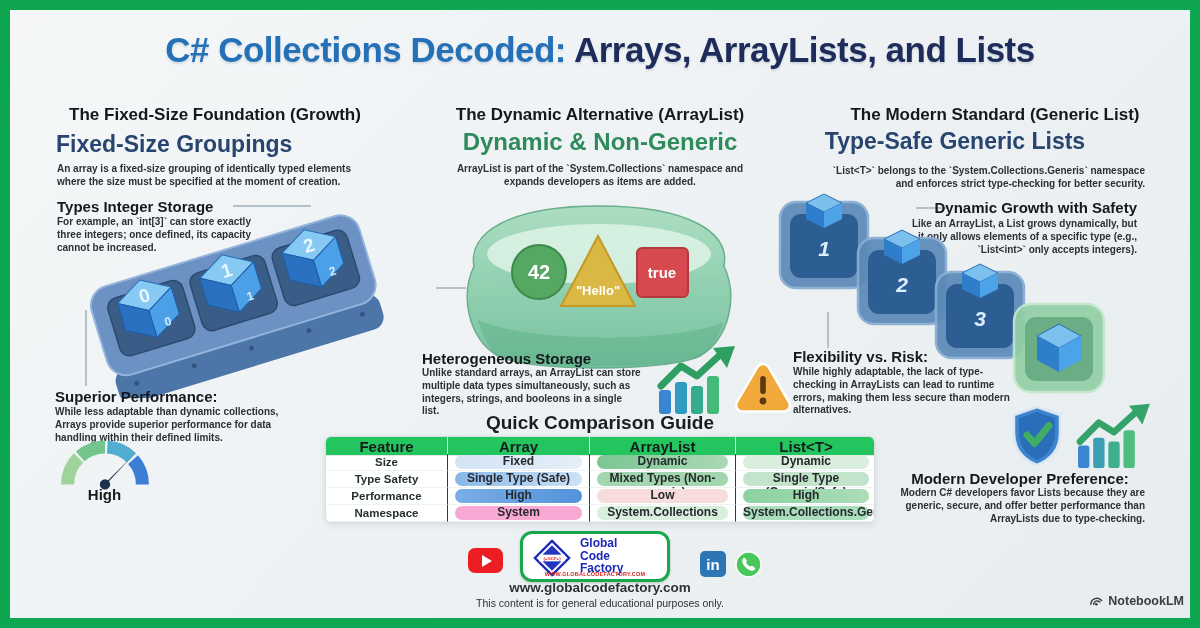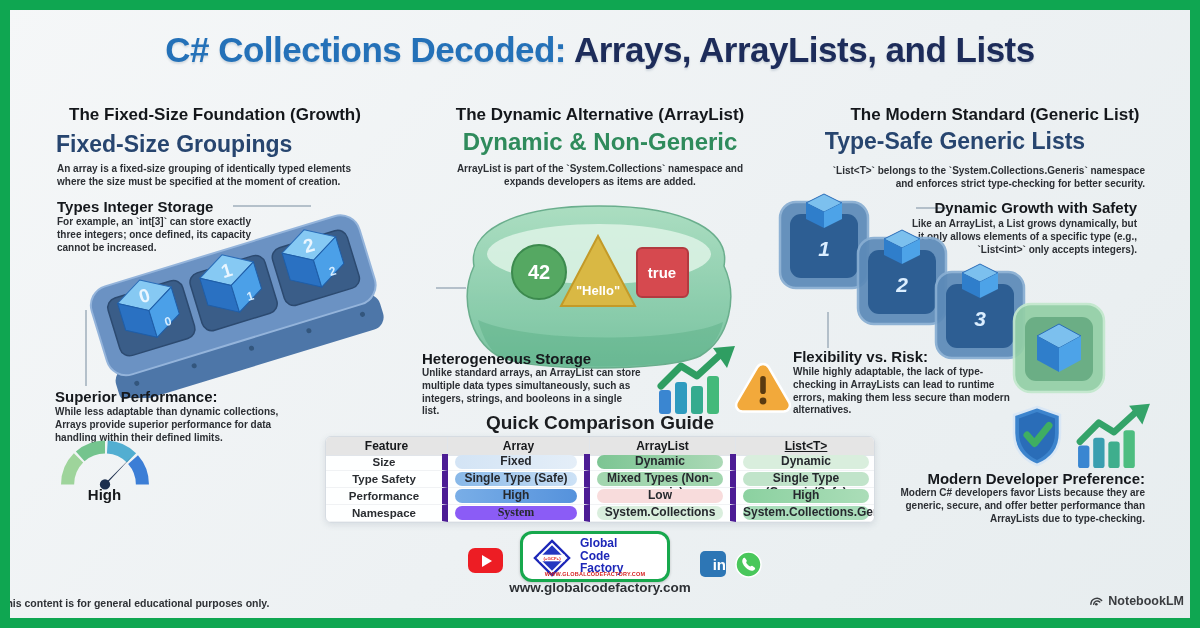--- a/index.html
+++ b/index.html
@@ -25,58 +25,58 @@
   .feat-title { font-size:15px; font-weight:800; color:#15181c; }
   .line { background:#a9b6c2; opacity:.85; }
   
   .table-title { top:412px; left:325px; width:550px; text-align:center;
     font-size:19px; font-weight:800; color:#1b1d20; }
   .cmp-table { top:436px; left:325px; width:550px;
     background:rgba(255,255,255,.94); border:1px solid #d6dce2; border-radius:6px;
     box-shadow:0 2px 6px rgba(80,100,120,.15);
     display:grid; grid-template-columns:122px 142px 146px 140px;
     grid-auto-rows:17px; overflow:hidden; }
-  .cmp-table .hcell { height:19px; line-height:19px; font-size:12px; font-weight:800;
-    color:#17191c; text-align:center; background:#e5e5e5;
+  .cmp-table .hcell { height:19px; line-height:19px; font-size:15px; font-weight:800;
+    color:#17191c; text-align:center; background:#22c55e;
     border-bottom:1px solid #e1e5ea; border-right:1px solid #e1e5ea; }
-  .cmp-table .hcell:nth-child(4) { border-right:none;text-decoration:underline; }
-  .cmp-table .cell { border-right:6px solid #4c1d95; display:flex; align-items:center;
+  .cmp-table .hcell:nth-child(4) { border-right:none; }
+  .cmp-table .cell { border-right:1px solid #4c1d95; display:flex; align-items:center;
     justify-content:center; border-bottom:1px solid #f0f2f4; }
   .cmp-table .cell.last { border-right:none; }
   .feat-cell { font-size:11.5px; font-weight:700; color:#2a2d31; }
   .pill { position:relative; width:calc(100% - 14px); height:13.5px; line-height:13.5px;
     border-radius:8px; font-size:12px; font-weight:700; color:#26292e; text-align:center; }
   .p-blue-pale  { background:linear-gradient(90deg,#d3e4f5,#e4eef8); }
   .p-blue-grad  { background:linear-gradient(90deg,#88b8e8,#cde2f6); }
   .p-blue-strong{ background:linear-gradient(90deg,#79aee7,#5592dc); }
-  .p-blue-soft  { background:#8b5cf6;font-family:Liberation Serif, serif; }
+  .p-blue-soft  { background:#f9a8d4; }
   .p-green-mid  { background:linear-gradient(90deg,#7cc593,#abd9b6); }
   .p-green-mix  { background:#a2d6af; }
   .p-pink       { background:#f8dcdc; }
   .p-green-pale { background:#d9eedd; }
   .p-green-gen  { background:#c1e4ca; }
   .p-green-hi   { background:linear-gradient(90deg,#8bd1a0,#abddb8); }
   .p-green-ns   { background:#aaddbb; }
   
   .yt { width:35px; height:25px; background:#ed1d24; border-radius:7px;
     display:flex; align-items:center; justify-content:center; }
   .yt .play { width:0; height:0; border-left:10px solid #fff;
     border-top:6px solid transparent; border-bottom:6px solid transparent; margin-left:2px; }
   .logo-card { width:150px; height:51px; background:#fff; border:3px solid #17a84d;
     border-radius:12px; box-shadow:0 1px 3px rgba(0,0,0,.2); }
   .logo-text { position:absolute; left:57px; top:3px; line-height:12.5px;
     font-size:12px; font-weight:800; color:#1d27b8; }
   .logo-url { position:absolute; left:0; bottom:2px; width:100%; text-align:center;
     font-size:5.5px; font-weight:800; color:#d42020; letter-spacing:.2px; }
   .li { width:26px; height:26px; background:#2d76b5; border-radius:5px; color:#fff;
-    font-size:15px; font-weight:800; display:flex; align-items:center; justify-content:flex-end; }
+    font-size:15px; font-weight:800; display:flex; align-items:center; justify-content:center; }
   .website { top:580px; left:0; width:100%; text-align:center;
     font-size:13.5px; font-weight:800; color:#2e3135; }
-  .disclaimer { top:597px; left:0; width:100%; text-align:left;
-    font-size:10.5px; font-weight:700; color:#2e3135; }
+  .disclaimer { top:597px; left:0; width:100%; text-align:center;
+    font-size:10.5px; font-weight:400; color:#2e3135; }
   .watermark { right:16px; top:593px; display:flex; align-items:center; gap:4px;
     font-size:12.5px; font-weight:700; color:#3a3d40; }
   .gauge-label { font-size:15px; font-weight:800; color:#17191c; text-align:center; }
 </style>
 </head>
 <body>
 
 <div class="canvas">
 
   <div class="abs title">
@@ -248,21 +248,21 @@
   </svg>
   <svg class="abs" style="left:1068px;top:400px;" width="92" height="70" viewBox="0 0 84 74">
     <rect x="4" y="48" width="12" height="24" rx="3" fill="#3a86d1"></rect>
     <rect x="20" y="40" width="12" height="32" rx="3" fill="#3a9fb0"></rect>
     <rect x="36" y="44" width="12" height="28" rx="3" fill="#3fae8d"></rect>
     <rect x="52" y="32" width="12" height="40" rx="3" fill="#4dbd80"></rect>
     <polyline points="6,44 26,24 42,34 66,12" stroke="#34a369" stroke-width="7" fill="none" stroke-linecap="round" stroke-linejoin="round"></polyline>
     <polygon points="58,6 80,4 72,26" fill="#34a369"></polygon>
   </svg>
 
-  <div class="abs feat-title" style="left:895px;top:470px;width:250px;text-align:right;">Modern Developer Preference:</div>
+  <div class="abs feat-title" style="left:895px;top:470px;width:250px;text-align:center;">Modern Developer Preference:</div>
   <div class="abs body-sm" style="left:880px;top:487px;width:265px;text-align:right;">Modern C# developers favor Lists because they are generic, secure, and offer better performance than ArrayLists due to type-checking.</div>
 
   <div class="abs table-title">Quick Comparison Guide</div>
   <div class="abs cmp-table">
     <div class="hcell">Feature</div>
     <div class="hcell">Array</div>
     <div class="hcell">ArrayList</div>
     <div class="hcell">List&lt;T&gt;</div>
 
     <div class="cell feat-cell">Size</div>

